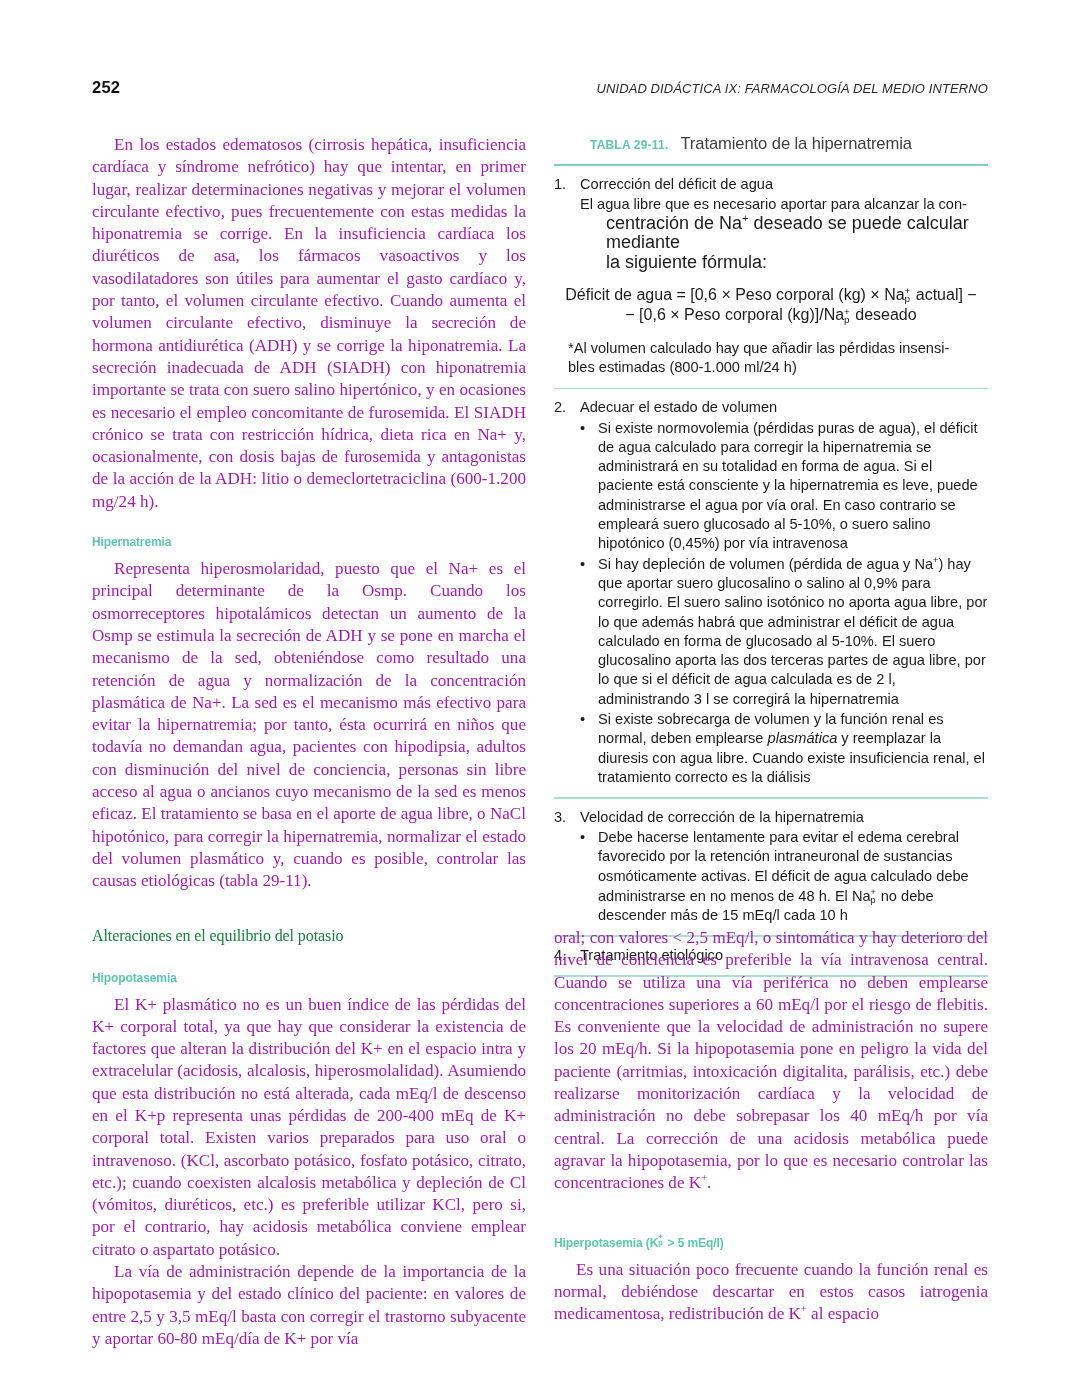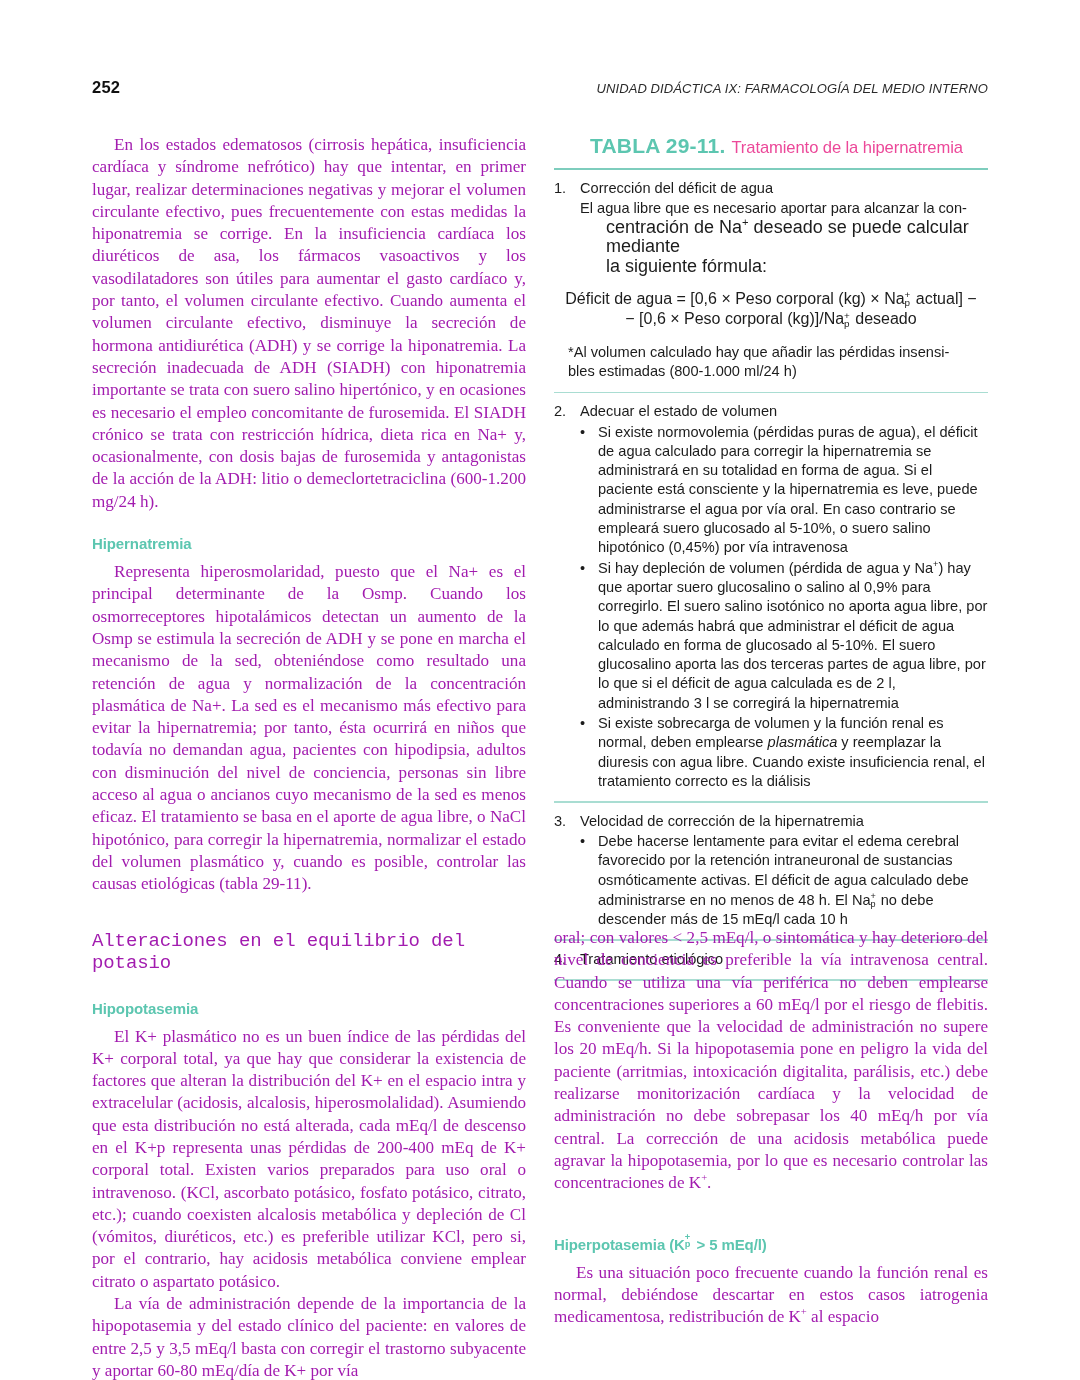--- a/index.html
+++ b/index.html
@@ -75,53 +75,53 @@
     position:absolute;left:0;font-style:normal;font-size:.62em;
   }
   .supsub i.u{top:-.28em;}
   .supsub i.d{top:.52em;}
 
   
   h2.teal{
     margin:0;
     font-family:"Liberation Sans", sans-serif;
     font-weight:bold;
-    font-size:15px;
+    font-size:12px;
     letter-spacing:-.1px;
     color:#5cc6b0;
   }
   h1.section{
     margin:0;
-    font-family:Liberation Mono, monospace;
+    font-family:Liberation Serif, serif;
     font-weight:normal;
-    font-size:19px;
+    font-size:16px;
     letter-spacing:-.1px;
-    color:#a21caf;
+    color:#15803d;
   }
   .sp-before-h2{height:22px;}
   .sp-after-h2{height:9px;}
   .sp-before-h1{height:34px;}
   .sp-after-h1{height:26px;}
 
   
   .table-block{
     font-family:"Liberation Sans", sans-serif;
     color:#1c1c1c;
   }
   .tbl-caption{
     display:flex;align-items:baseline;
     padding:0 0 10px 2px;
     justify-content:flex-start;
   }
   .tbl-num{
-    font-weight:bold;font-size:21px;color:#5cc6b0;letter-spacing:.2px;
+    font-weight:bold;font-size:12px;color:#5cc6b0;letter-spacing:.2px;
     margin-left:34px;
   }
   .tbl-title{
-    font-size:16.6px;color:#ec4899;margin-left:6px;letter-spacing:-.1px;
+    font-size:16.6px;color:#404040;margin-left:12px;letter-spacing:-.1px;
   }
   .rule-thick{height:2.4px;background:#7ecdbd;width:100%;}
   .rule-thin{height:1.6px;background:#a9ddd2;width:100%;}
 
   .tbl-sec{padding:9px 0 10px 0;}
   .tbl-item{
     display:flex;
     font-size:14.6px;line-height:19.3px;
   }
   .tbl-item .num{width:26px;flex:0 0 26px;}

